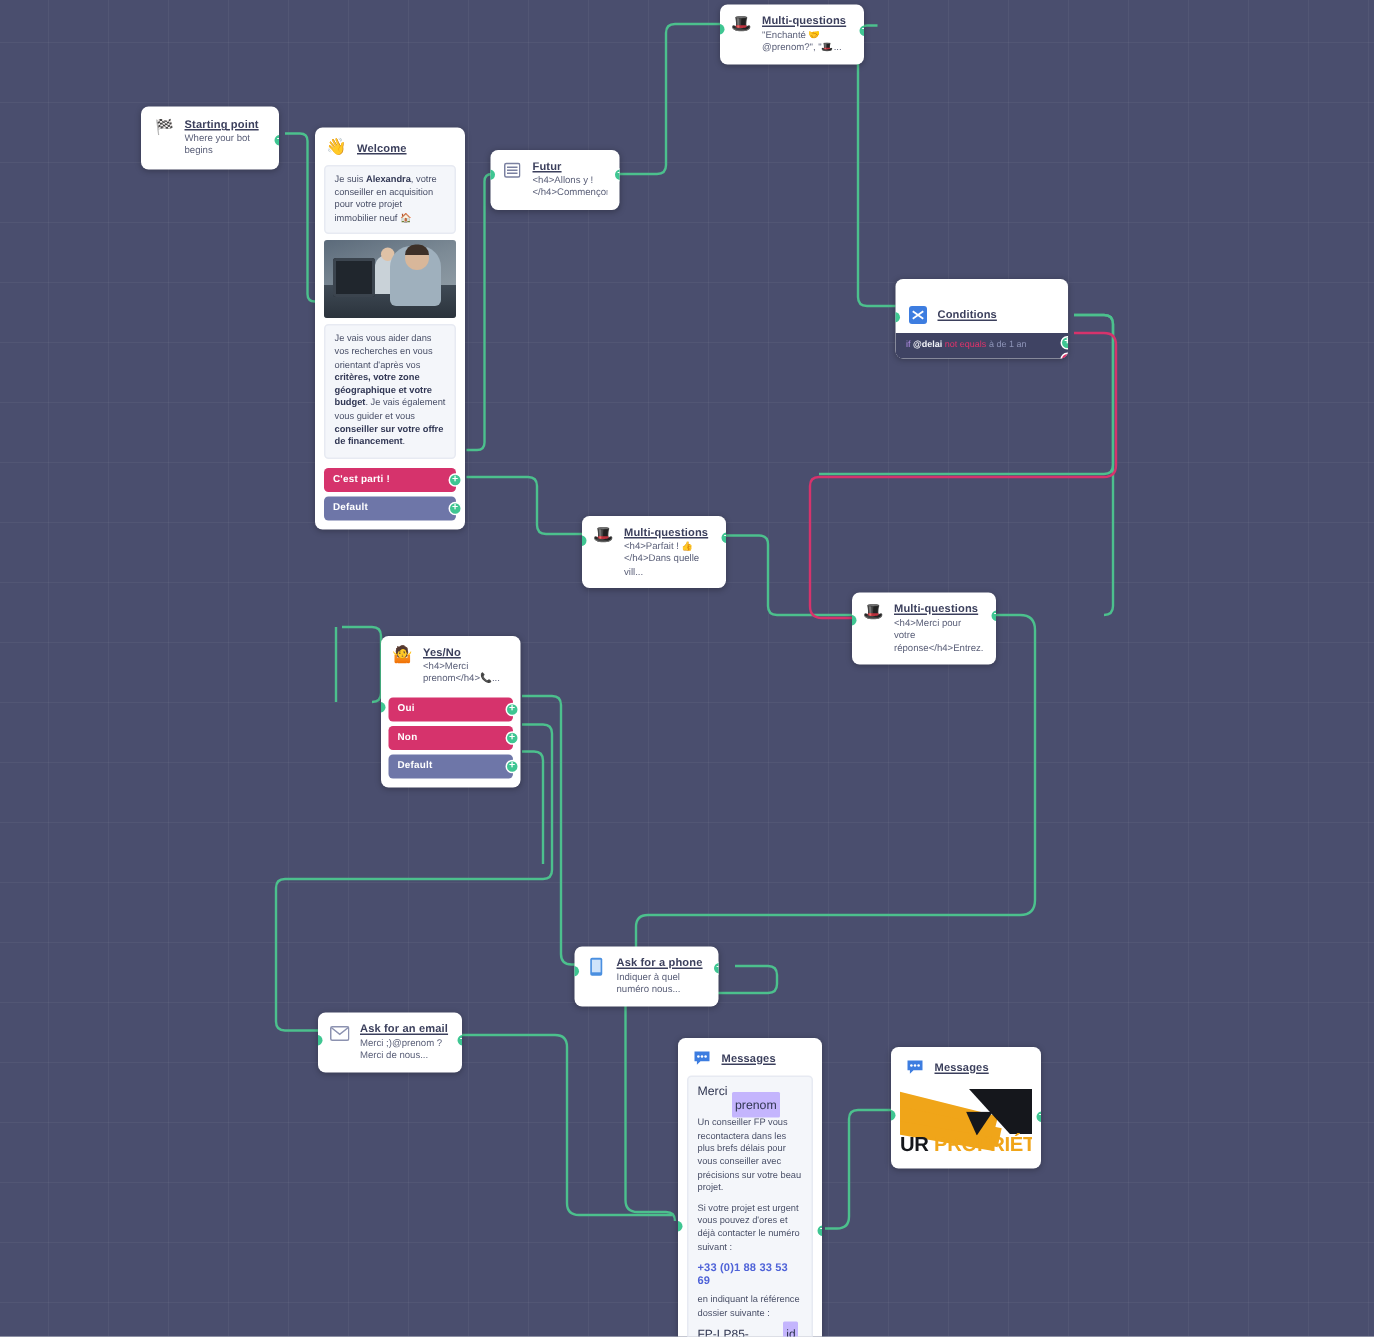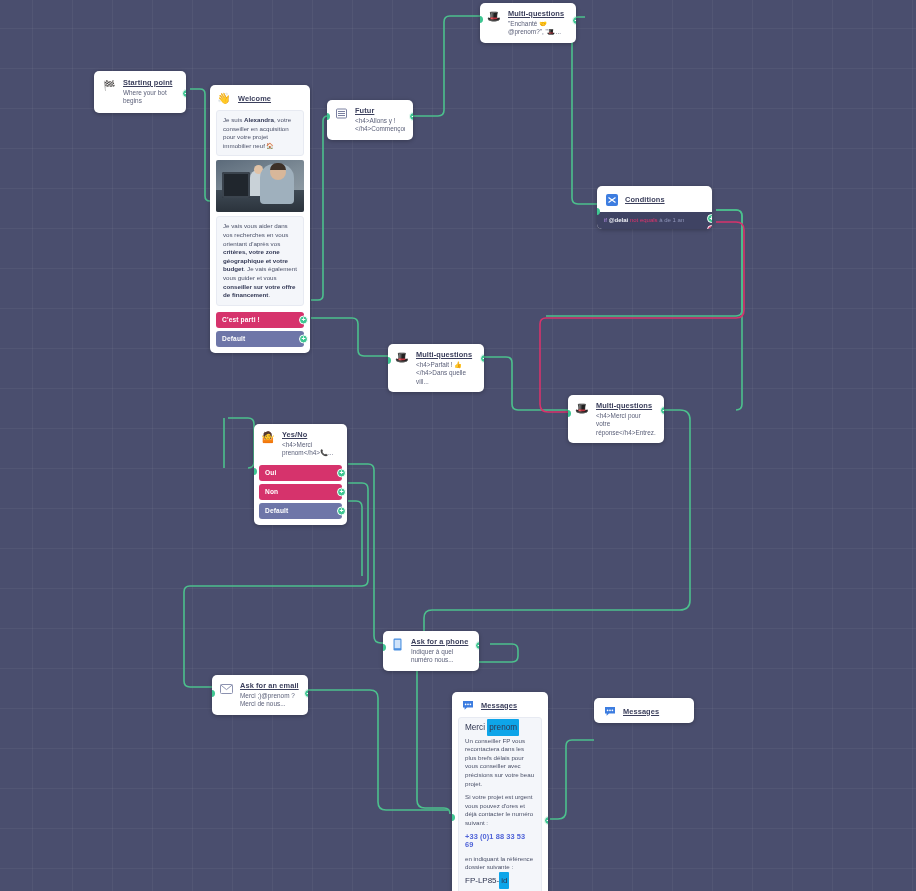--- a/index.html
+++ b/index.html
@@ -123,21 +123,21 @@
   }
   .choice.pink { background: #d6336c; }
   .choice.slate { background: #6e76a8; }
   .choice .port { right: -4px; top: 50%; transform: translateY(-50%); }
 
   
   .sm { width: 96px; }
 
   
   #n-cond { left: 597px; top: 186px; width: 115px; }
-  #n-cond .node-head { padding: 6px 7px 5px 7px; align-items: center; }
+  #n-cond .node-head { padding: 16px 7px 5px 7px; align-items: center; }
   .cond-row {
     position: relative;
     background: #3f4363;
     padding: 4px 7px;
     font-size: 6px;
     line-height: 9px;
     white-space: nowrap;
   }
   .cond-row .kw { color: #b48ee8; }
   .cond-row .var { color: #f2f3f8; font-weight: bold; }
@@ -160,21 +160,21 @@
     margin: 0 6px 0 6px;
     border: 1px solid #e7eaf2;
     border-top-left-radius: 3px;
     border-top-right-radius: 3px;
     padding: 6px 6px 8px 6px;
     font-size: 6.2px;
     line-height: 8.6px;
     color: #4a5068;
   }
   .msg-h { font-size: 8.2px; color: #2f3550; font-weight: normal; margin-bottom: 4px; }
-  .chip { background: #0ea5e9; color: #2f3550; padding: 4px 2px; border-radius: 1px; }
+  .chip { background: #c4b5fd; color: #2f3550; padding: 4px 2px; border-radius: 1px; margin-left: 23px; }
   .msg-p { margin-bottom: 5px; }
   .msg-tel { color: #4f63d8; font-size: 7.4px; font-weight: bold; margin: 5px 0; letter-spacing: .1px; }
   .msg-ref { font-size: 8px; color: #2f3550; margin: 4px 0; }
   .msg-it { font-style: italic; color: #4a5068; }
 
   
   #n-msg2 { left: 594px; top: 698px; width: 100px; }
   #n-msg2 .node-head { padding: 6px 7px 4px 8px; align-items: center; }
   .logo-wrap {
     margin: 0 6px 8px 6px;
@@ -497,19 +497,29 @@
           <path d="M1 1 H11 V7.5 H5 L2.6 9.8 V7.5 H1 Z" fill="#3d7de0"></path>
           <circle cx="3.6" cy="4.3" r="0.85" fill="#fff"></circle>
           <circle cx="6" cy="4.3" r="0.85" fill="#fff"></circle>
           <circle cx="8.4" cy="4.3" r="0.85" fill="#fff"></circle>
         </svg>
       </div>
       <div class="node-txt">
         <div class="node-title">Messages</div>
       </div>
     </div>
+    <div class="logo-wrap">
+      <div class="b1"></div>
+        <div class="b2"></div>
+        <div class="b3"></div>
+      <div class="k1"></div>
+        <div class="k2"></div>
+      <div class="logo-txt">
+        <span class="d">UR </span><span class="o">PROPRIÉT</span>
+      </div>
+    </div>
     <div class="port in" style="left:-4px; top:42px;"></div>
     <div class="port" style="right:-5px; top:42px;">
         <span>+</span>
       </div>
   </div>
 
 </div>
 
 </body></html>

